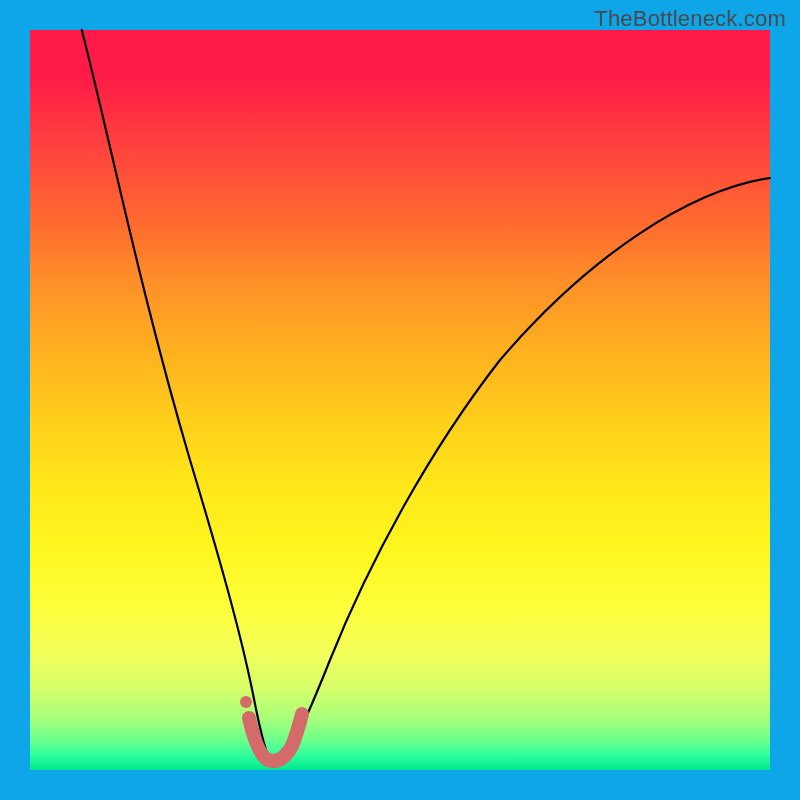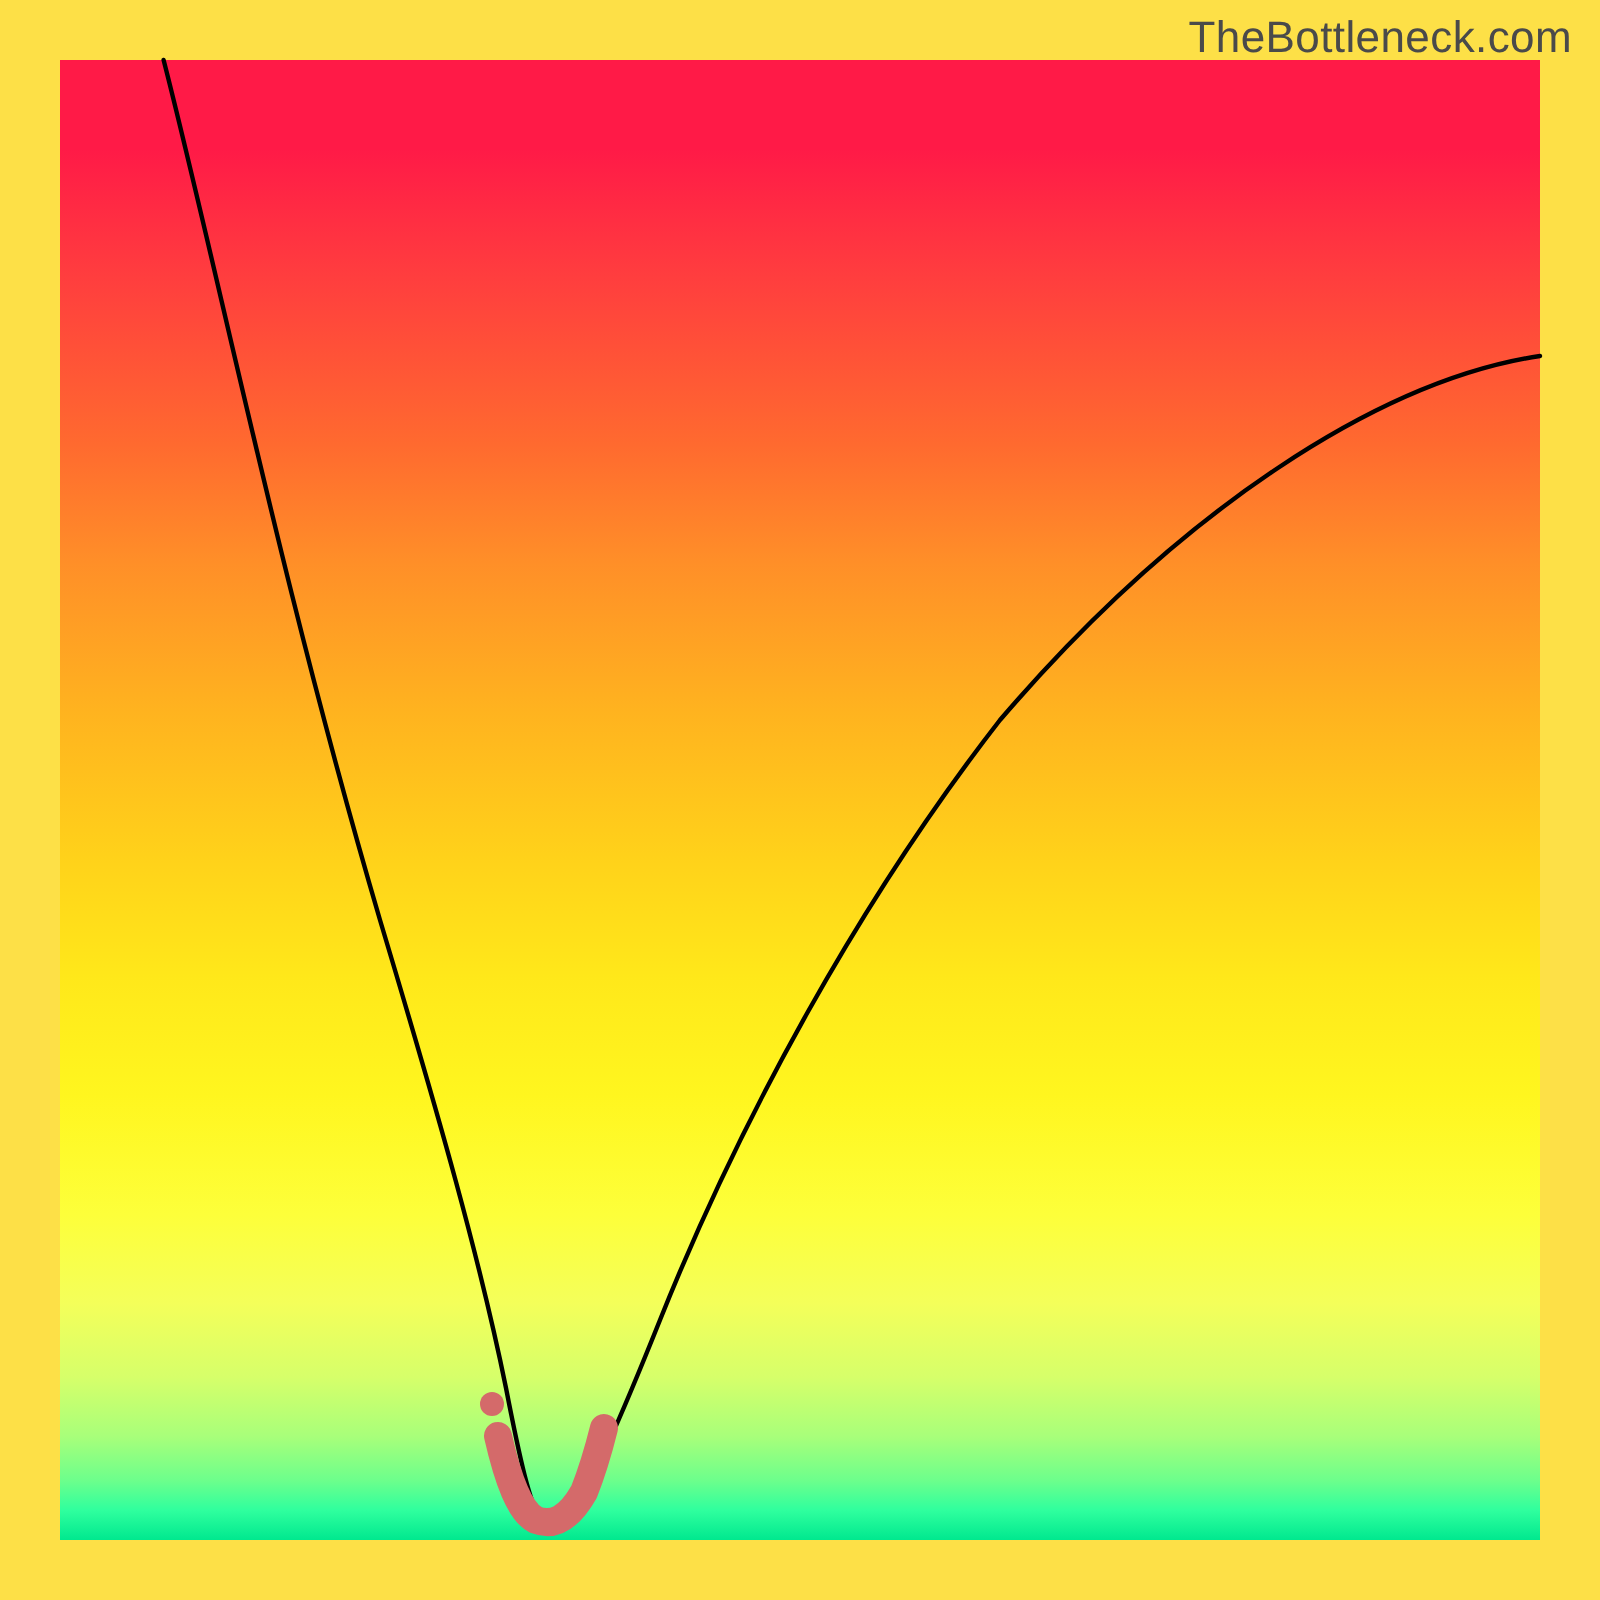--- a/index.html
+++ b/index.html
@@ -10,21 +10,21 @@
     background: #000;
     overflow: hidden;
     font-family: Arial, Helvetica, sans-serif;
   }
   .frame {
     position: absolute;
     left: 0;
     top: 0;
     width: 800px;
     height: 800px;
-    background: #fde047;
+    background: #0ea5e9;
   }
   .plot-area {
     position: absolute;
     left: 30px;
     top: 30px;
     width: 740px;
     height: 740px;
     
     background: linear-gradient(
       to bottom,

